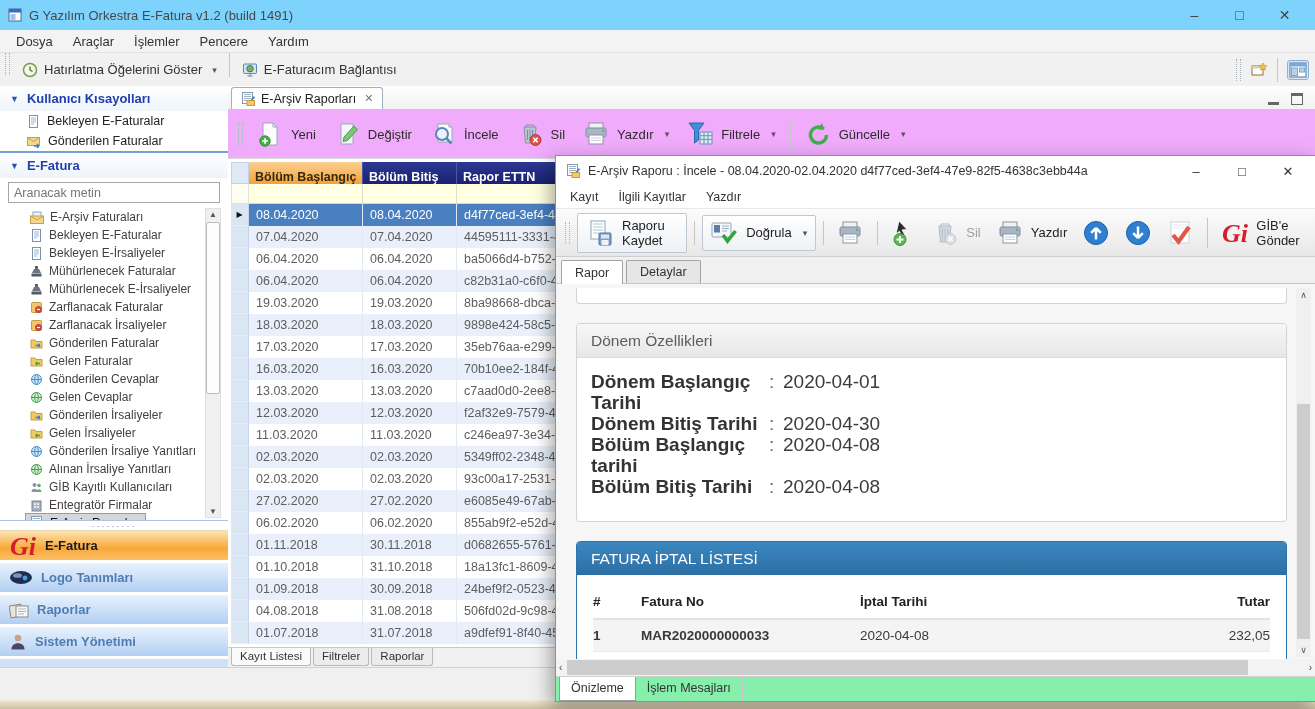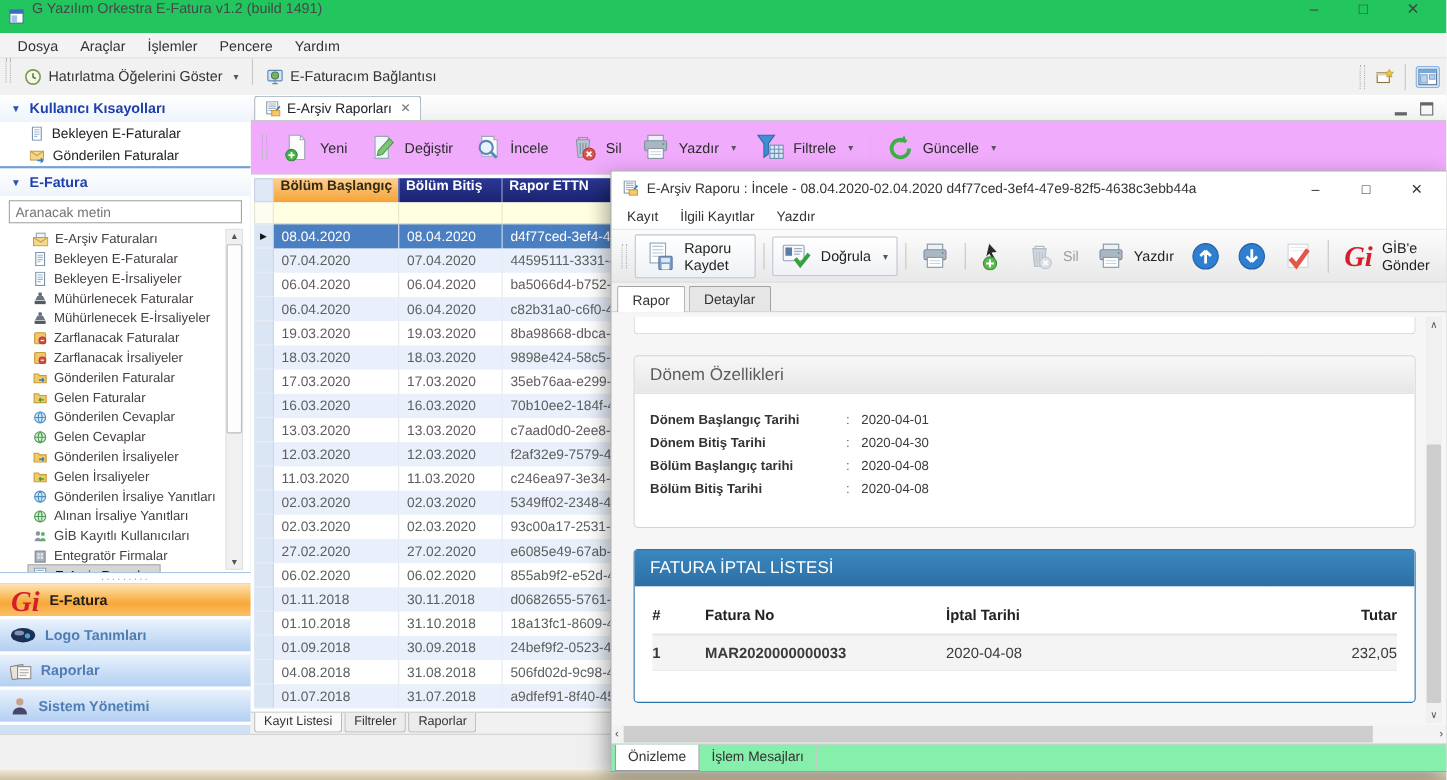--- a/index.html
+++ b/index.html
@@ -3,21 +3,21 @@
 <meta charset="utf-8">
 <style>
   html,body{margin:0;padding:0}
   body{width:1315px;height:709px;overflow:hidden;position:relative;background:#f0f0f0;
        font-family:"Liberation Sans",sans-serif;font-size:12px;color:#333;-webkit-font-smoothing:antialiased}
   .ic{display:inline-flex;align-items:center;justify-content:center;flex:none}
   .vsep{width:1px;height:24px;background:#c6c6c6;margin:0 5px;flex:none}
   .grip{width:3px;height:22px;border-left:1px dotted #aab2ba;border-right:1px dotted #aab2ba;margin:0 5px;flex:none}
 
   
-  .titlebar{height:30px;display:flex;padding:0 8px;background:#22c55e}
+  .titlebar{height:30px;display:flex;align-items:center;padding:0 8px;background:#7dd3fc}
   .titlebar .title{margin-left:7px;font-size:13px;color:#474747}
   .win-ctl{margin-left:auto;display:flex;color:#444;font-size:14px}
   .win-ctl span{width:45px;text-align:center;cursor:default}
   .menubar{height:22px;display:flex;align-items:center;padding-left:6px;background:#f3f3f3;font-size:13px}
   .menu-item{padding:2px 10px}
   .toolbar-top{height:33px;background:#f1f1f1;border-top:1px solid #e2e2e2;border-bottom:1px solid #d6d6d6;display:flex;}
   .tb-btn{display:flex;align-items:center;gap:6px;padding:3px 7px;font-size:13px;color:#333}
   .dd{font-size:9px;color:#555;margin-left:4px}
   .corner{margin-left:auto;display:flex;align-items:center;padding-right:6px;gap:4px}
   .persp-sel{background:#d5e7fa;border:1px solid #86b3e0;border-radius:3px;padding:1px}
@@ -55,21 +55,21 @@
 
   
   .grid{flex:1;overflow:hidden;background:#fff;padding:3px 0 0 3px;display:flex;flex-direction:column}
   .g-row,.g-head,.g-filter{display:flex;flex:none}
   .c0{width:18px;flex:none;box-sizing:border-box}
   .c1{width:114px;flex:none;box-sizing:border-box}
   .c2{width:94px;flex:none;box-sizing:border-box}
   .c3{flex:1;box-sizing:border-box;overflow:hidden}
   .g-head{height:22px}
   .g-head .c0{background:#dfe8f5;border:1px solid #c3d2e6}
-  .g-h{display:flex;align-items:flex-start;padding:0 6px;color:#fff;font-weight:bold;font-size:12.5px;background:linear-gradient(#2b3894,#1a2270);border-right:1px solid #4a55a5;white-space:nowrap}
+  .g-h{display:flex;align-items:flex-end;padding:0 6px;color:#fff;font-weight:bold;font-size:12.5px;background:linear-gradient(#2b3894,#1a2270);border-right:1px solid #4a55a5;white-space:nowrap}
   .g-h.sorted{background:linear-gradient(#fcd093,#f5a235);color:#342a12}
   .g-h .sort{margin-left:auto;padding-left:6px;font-size:9px;color:#6b5a2a}
   .g-filter{height:20px}
   .g-filter .c0{background:#fdfdf2;border:1px solid #e3e3cf;border-top:none}
   .g-f{background:#ffffe1;border-right:1px solid #e0e0c8;border-bottom:1px solid #d8d8c0}
   .g-row{height:22px;font-size:12.5px;color:#5d5d5d}
   .g-row .c0{background:#dbe6f5;border-right:1px solid #c6d4e8;border-bottom:1px solid #e8edf5;display:flex;align-items:center;justify-content:center;font-size:8px;color:#111}
   .g-cell{padding:0 7px;line-height:22px;border-right:1px solid #e3e9f2;white-space:nowrap;overflow:hidden}
   .g-row.alt .g-cell{background:#e9f0fb}
   .g-row.sel .g-cell{background:#4a7fc1;color:#fff}
@@ -93,21 +93,21 @@
   .d-btn.box{border:1px solid #bdc8d4;border-radius:2px;background:linear-gradient(#ffffff,#eef1f5);margin:0 2px}
   .d-btn.disabled{color:#9f9f9f}
   .d-tabrow{height:26px;flex:none;background:#f0f0f0;display:flex;align-items:flex-end;padding-left:5px;border-bottom:1px solid #c6c6c6}
   .d-tab{padding:4px 13px;font-size:12.5px;color:#333;background:#e6e6e6;border:1px solid #a3a3a3;border-bottom:none;border-radius:2px 2px 0 0;margin-right:3px}
   .d-tab.active{background:#fff;padding-top:5px;position:relative;top:1px}
   .d-content{flex:1;position:relative;background:#f6f6f6;overflow:hidden;padding:4px 28px 0 20px}
   .stub-box{height:15px;border:1px solid #d4d4d4;border-top:none;border-radius:0 0 4px 4px;background:#fff}
   .panel{border:1px solid #d4d4d4;border-radius:4px;background:#fff;margin-top:19px;overflow:hidden}
   .panel-h{height:33px;line-height:33px;padding-left:14px;font-size:15.5px;color:#5c5c5c;background:linear-gradient(#f7f7f7,#e7e7e7);border-bottom:1px solid #ddd}
   .donem-body{padding:13px 14px 24px}
-  .kv{display:flex;line-height:21px;font-size:12px}
+  .kv{display:flex;line-height:21px;font-size:19px}
   .kv .k{width:178px;font-weight:bold;color:#333}
   .kv .colon{width:14px;color:#666}
   .kv .v{color:#3c3c3c}
   .panel.blue{border-color:#2e74ab}
   .panel-h.bluehdr{background:linear-gradient(#3a87c0,#2d6fa3);color:#fff;border-bottom:none;font-size:15.5px}
   .it-body{padding:10px 16px 28px}
   .it-head,.it-row{display:flex;font-size:13.5px;align-items:center}
   .it-head{font-weight:bold;color:#222;padding:9px 0;border-bottom:2px solid #e4e4e4}
   .it-row{color:#3a3a3a;padding:8px 0;background:#f4f4f4;border-bottom:1px solid #ececec}
   .itc0{width:48px;flex:none}.itc1{flex:1}.itc2{width:300px;flex:none}.itc3{width:110px;flex:none;text-align:right}

